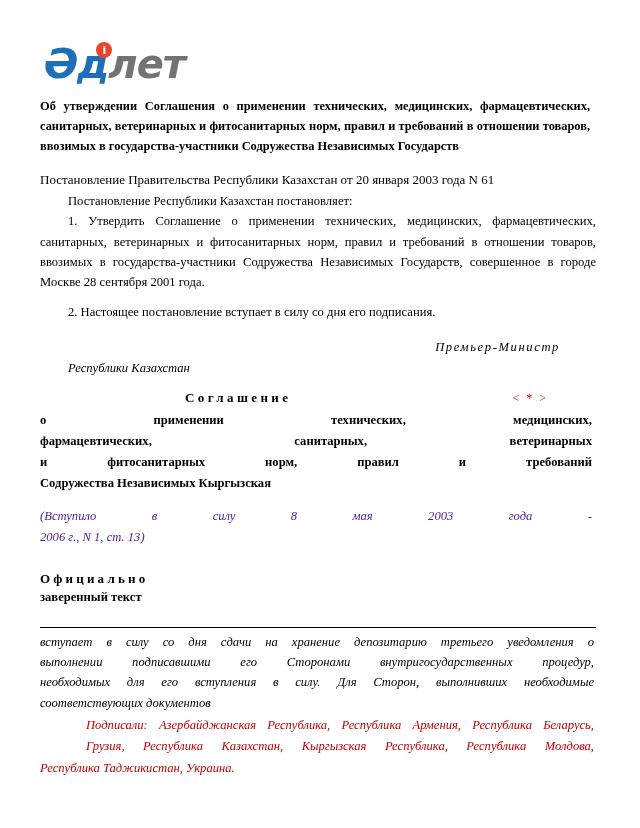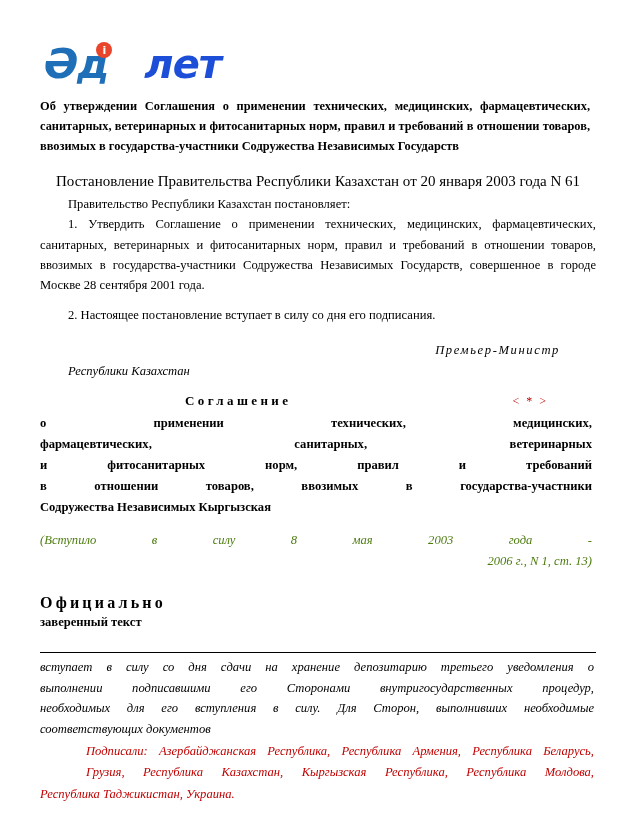--- a/index.html
+++ b/index.html
@@ -34,22 +34,21 @@
     font-family: "DejaVu Sans", sans-serif;
     font-size: 40px;
     font-weight: bold;
     font-style: italic;
     color: #1f6fb8;
     letter-spacing: -1px;
     line-height: 1;
     white-space: nowrap;
   }
   .logo .tail {
-    color: #1d4ed8;
-    margin-left: 36px;
+    color: #737373;
   }
   .logo-dot {
     position: absolute;
     left: 52px;
     top: -2px;
     width: 16px;
     height: 16px;
     border-radius: 50%;
     background: #e8452c;
     display: flex;
@@ -69,24 +68,23 @@
   .title {
     font-family: "Liberation Serif", serif;
     font-weight: bold;
     font-size: 12.4px;
     line-height: 1.62;
     text-align: justify;
     margin: 2px 0 14px 0;
     padding-right: 6px;
   }
   .meta {
-    font-size: 15px;
+    font-size: 13px;
     line-height: 1.5;
     margin-bottom: 1px;
-    text-align: center;
   }
   .para {
     font-size: 12.6px;
     line-height: 1.62;
     text-align: justify;
     text-indent: 28px;
     margin: 0;
   }
   .para.tight {
     margin-bottom: 0;
@@ -145,45 +143,44 @@
     text-align: justify;
     text-align-last: justify;
   }
   .agreement-body .last {
     display: block;
     text-align: left;
   }
 
   
   .red-note {
-    color: #4d7c0f;
+    color: #4c1d95;
     font-style: italic;
     font-size: 12.6px;
     line-height: 1.7;
     margin-top: 12px;
     padding-right: 4px;
   }
   .red-note .spread {
     display: block;
     text-align: justify;
     text-align-last: justify;
   }
   .red-note .last {
     display: block;
-    text-align: right;
   }
 
   
   .official {
     margin-top: 22px;
   }
   .official .l1 {
     font-family: "Liberation Serif", serif;
     font-weight: bold;
-    font-size: 16px;
+    font-size: 13px;
     letter-spacing: 3.2px;
   }
   .official .l2 {
     font-family: "Liberation Serif", serif;
     font-weight: bold;
     font-size: 12.6px;
     margin-top: 3px;
   }
 
   
@@ -237,39 +234,38 @@
       <span class="logo-dot">
         <span>i</span>
       </span>
     </div>
   </div>
 
   <div class="title">Об утверждении Соглашения о применении технических, медицинских, фармацевтических, санитарных, ветеринарных и фитосанитарных норм, правил и требований в отношении товаров, ввозимых в государства-участники Содружества Независимых Государств</div>
 
   <div class="meta">Постановление Правительства Республики Казахстан от 20 января 2003 года N 61</div>
 
-  <p class="para tight">Правительство Республики Казахстан постановляет:</p>
+  <p class="para tight">Постановление Республики Казахстан постановляет:</p>
 
   <p class="para">1. Утвердить Соглашение о применении технических, медицинских, фармацевтических, санитарных, ветеринарных и фитосанитарных норм, правил и требований в отношении товаров, ввозимых в государства-участники Содружества Независимых Государств, совершенное в городе Москве 28 сентября 2001 года.</p>
 
   <p class="para gap">2. Настоящее постановление вступает в силу со дня его подписания.</p>
 
   <div class="signature">Премьер-Министр</div>
   <div class="signature-line2">Республики Казахстан</div>
 
   <div class="agreement-head">
     <span class="word">Соглашение</span>
     <span class="star">&lt; * &gt;</span>
   </div>
 
   <div class="agreement-body">
     <span class="spread">о применении технических, медицинских,</span>
     <span class="spread">фармацевтических, санитарных, ветеринарных</span>
     <span class="spread">и фитосанитарных норм, правил и требований</span>
-    <span class="spread">в отношении товаров, ввозимых в государства-участники</span>
     <span class="last">Содружества Независимых Кыргызская</span>
   </div>
 
   <div class="red-note">
     <span class="spread">(Вступило в силу 8 мая 2003 года -</span>
     <span class="last">2006 г., N 1, ст. 13)</span>
   </div>
 
   <div class="official">
     <div class="l1">Официально</div>

